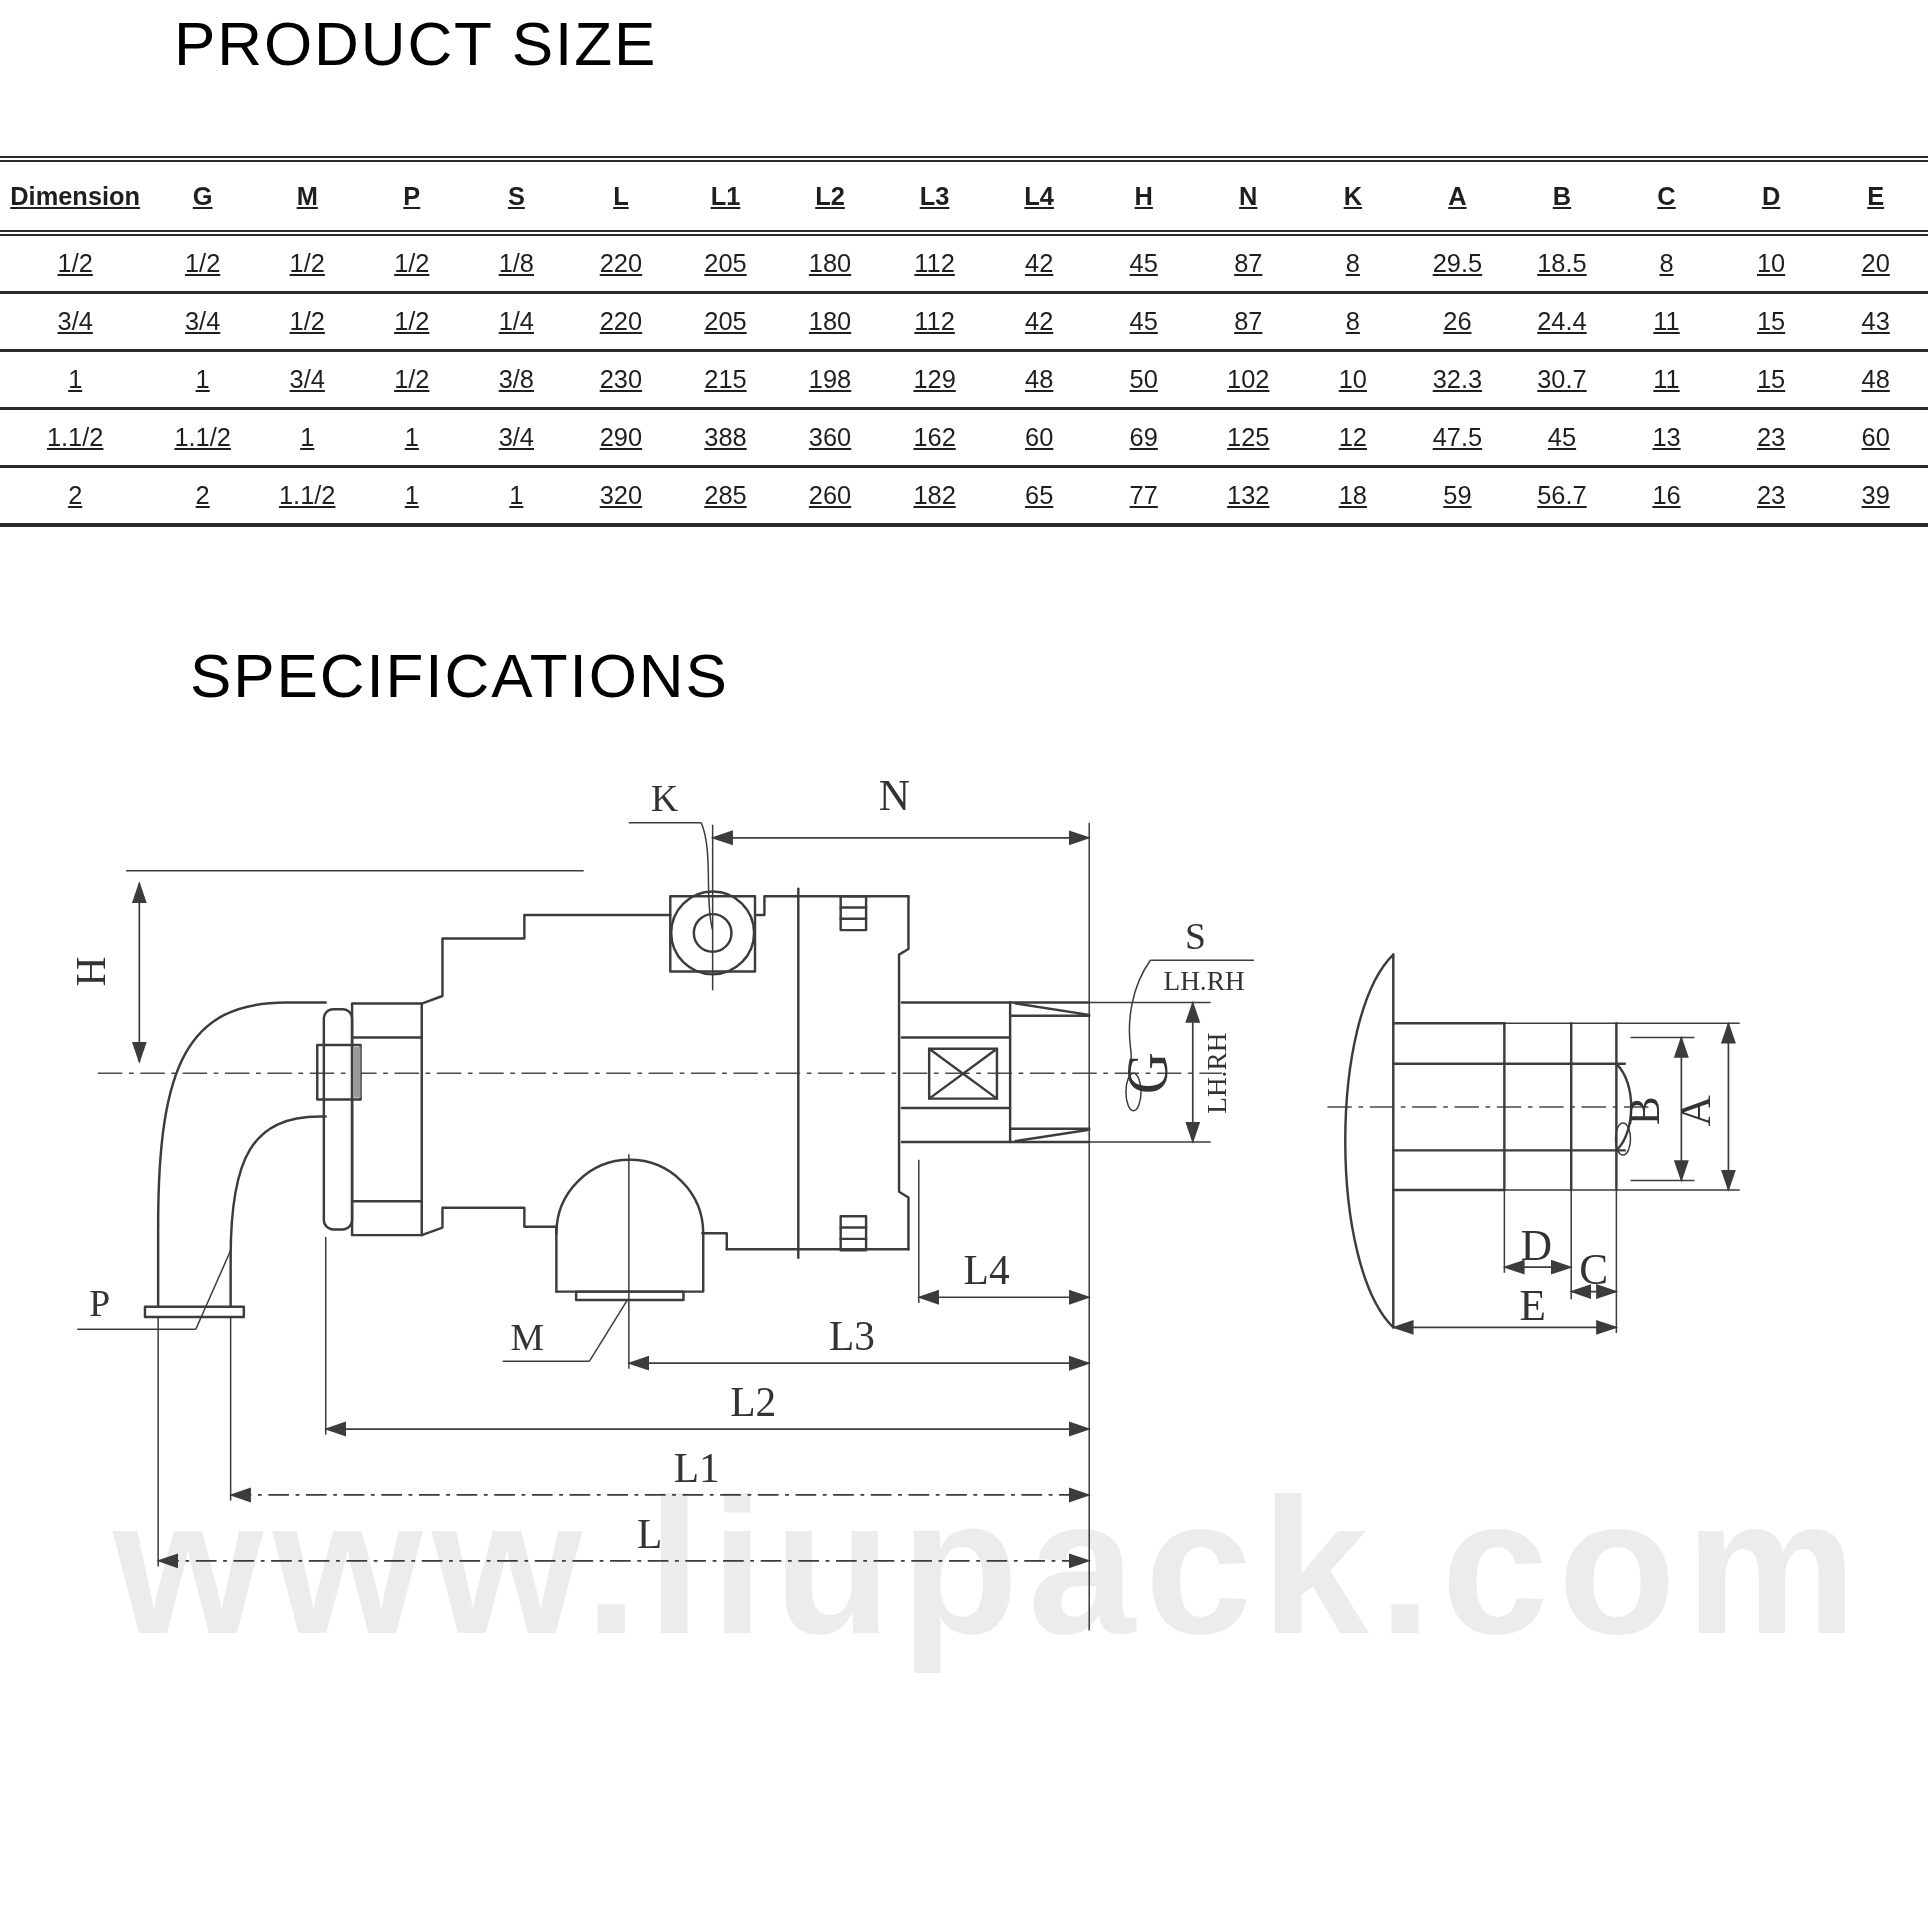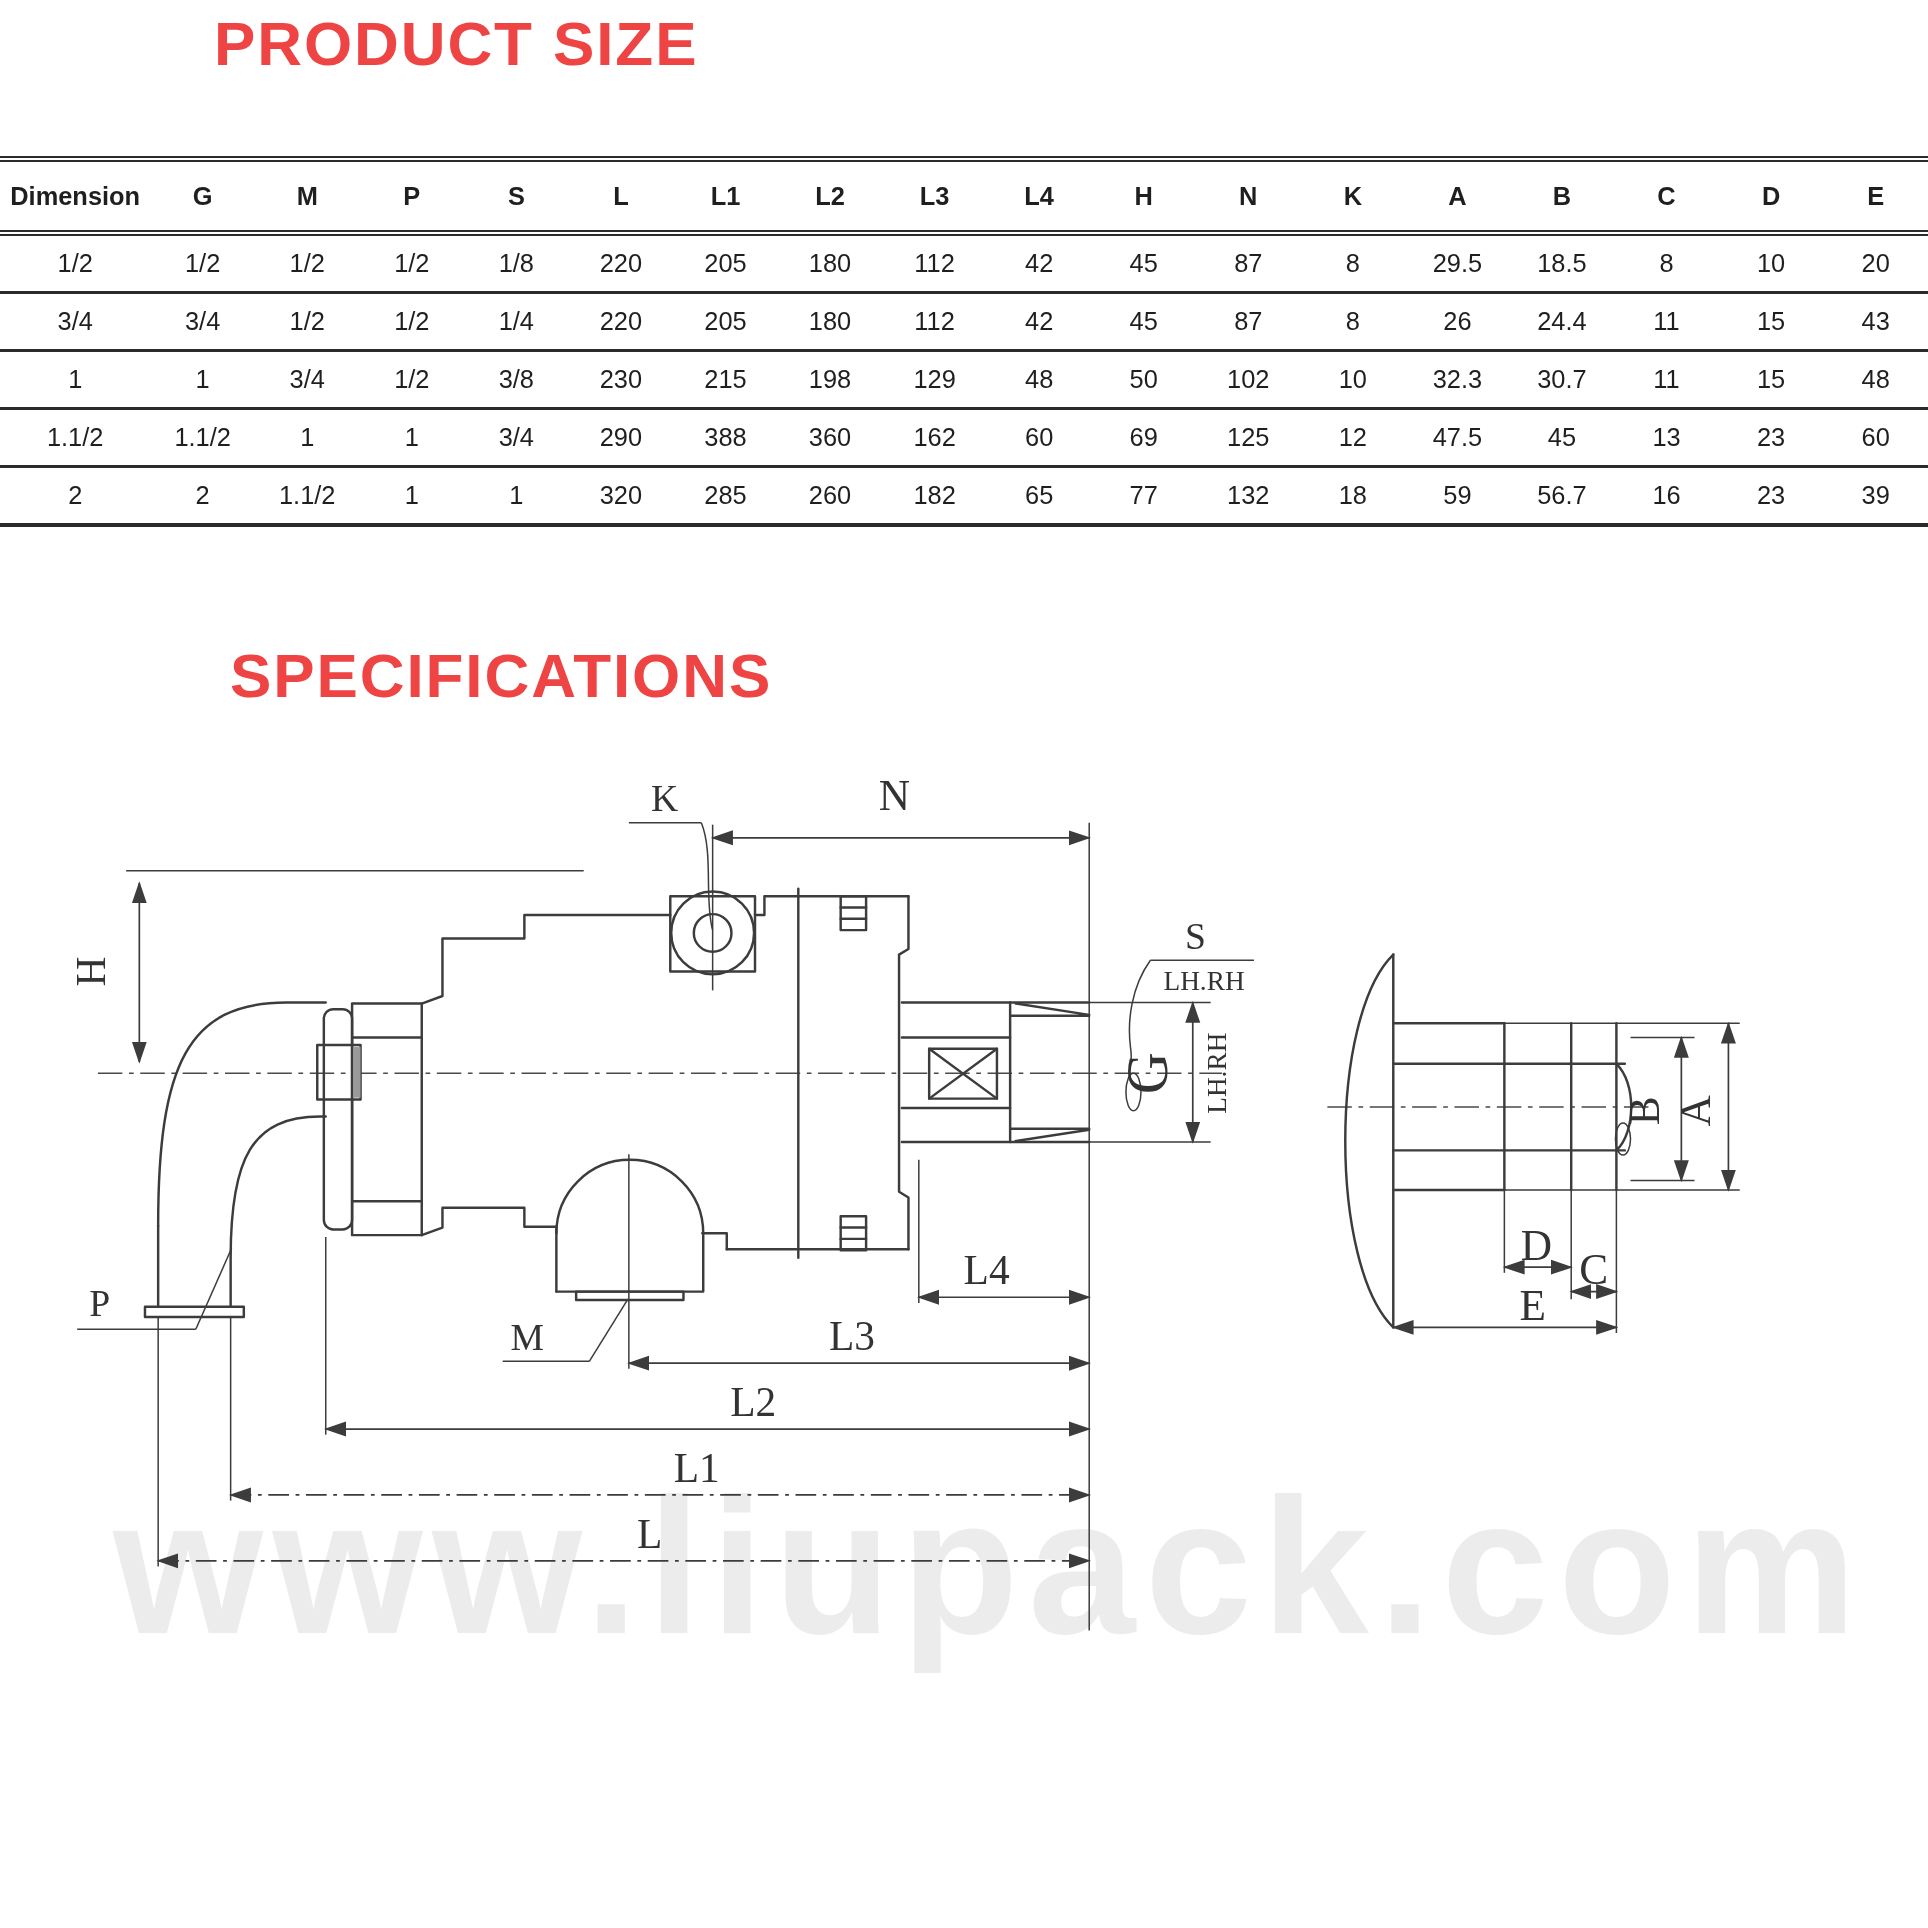--- a/index.html
+++ b/index.html
@@ -1,21 +1,21 @@
 <!DOCTYPE html>
 <html style="font-size:15px"><head>
 <meta charset="utf-8">
 <style>
   html,body{margin:0;padding:0;background:#ffffff;}
   .page{position:relative;width:1928px;height:1928px;background:#ffffff;overflow:hidden;
         font-family:"Liberation Sans",sans-serif;color:#1f1f1f;}
-  .sec-title{position:absolute;font-size:62px;font-weight:700;letter-spacing:1.9px;color:#ef4444;margin-left:40px;}
+  .sec-title{position:absolute;font-size:62px;font-weight:400;letter-spacing:1.9px;color:#000000;}
   #title-product{left:174px;top:7.5px;}
   #title-specs{left:190px;top:640px;}
-  .table-wrap{position:absolute;left:0;top:156px;width:1928px;}
+  .table-wrap{position:absolute;left:0;top:156px;width:1928px;text-decoration:underline;}
   table{width:100%;border-collapse:collapse;table-layout:fixed;
         border-top:6.6px double #2b2b2b;border-bottom:4.7px solid #2b2b2b;}
   thead tr{border-bottom:6.6px double #2b2b2b;}
   tbody tr + tr{border-top:3.8px solid #2b2b2b;}
   th,td{font-size:25.4px;font-weight:400;text-align:center;vertical-align:middle;
         padding:0;height:55px;white-space:nowrap;}
   th{height:68px;font-weight:600;}
   th:first-child,td:first-child{width:7.8%;}
   svg{position:absolute;left:0;top:0;}
   .part{stroke:#3c3c3c;stroke-width:2.6;fill:none;stroke-linecap:round;stroke-linejoin:round;}

